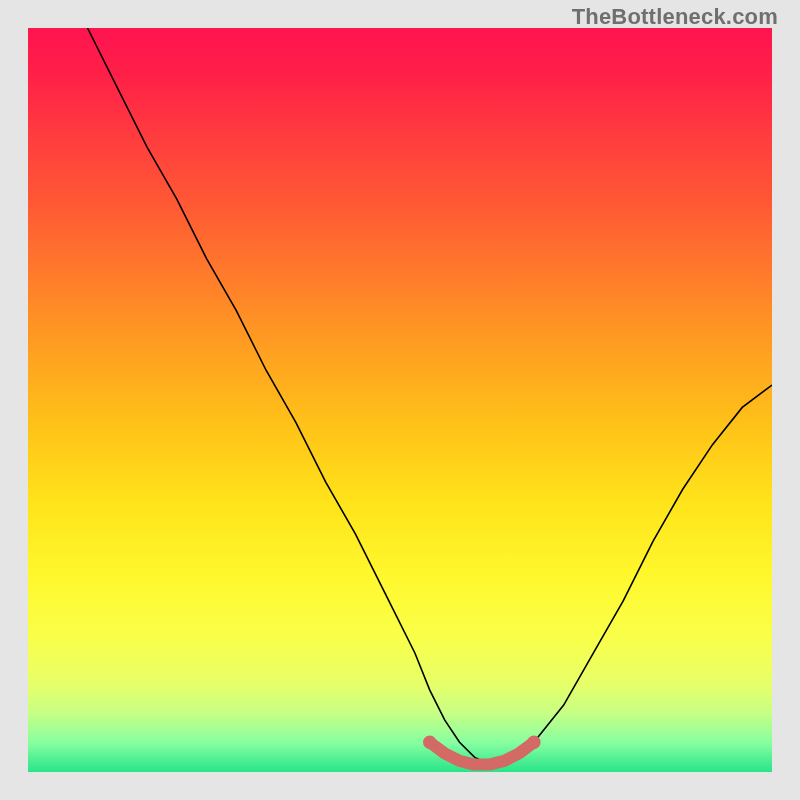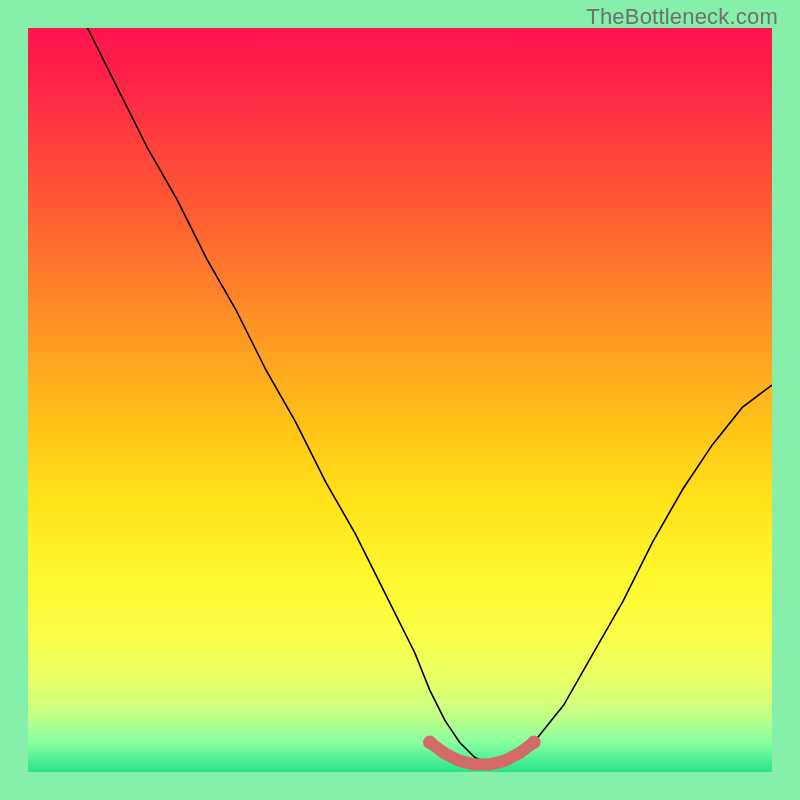--- a/index.html
+++ b/index.html
@@ -1,21 +1,22 @@
 <!DOCTYPE html>
 <html><head>
 <meta charset="utf-8">
 <style>
   * { margin: 0; padding: 0; box-sizing: border-box; }
   html, body { width: 800px; height: 800px; overflow: hidden; background: #000; }
   .frame {
     position: relative;
     width: 800px;
     height: 800px;
-    background: #86efac;
+    background: #e5e5e5;
+    font-weight: bold;
   }
   .plot-area {
     position: absolute;
     left: 28px;
     top: 28px;
     width: 744px;
     height: 744px;
     
     background: linear-gradient(to bottom,
       #ff1450 0%,

